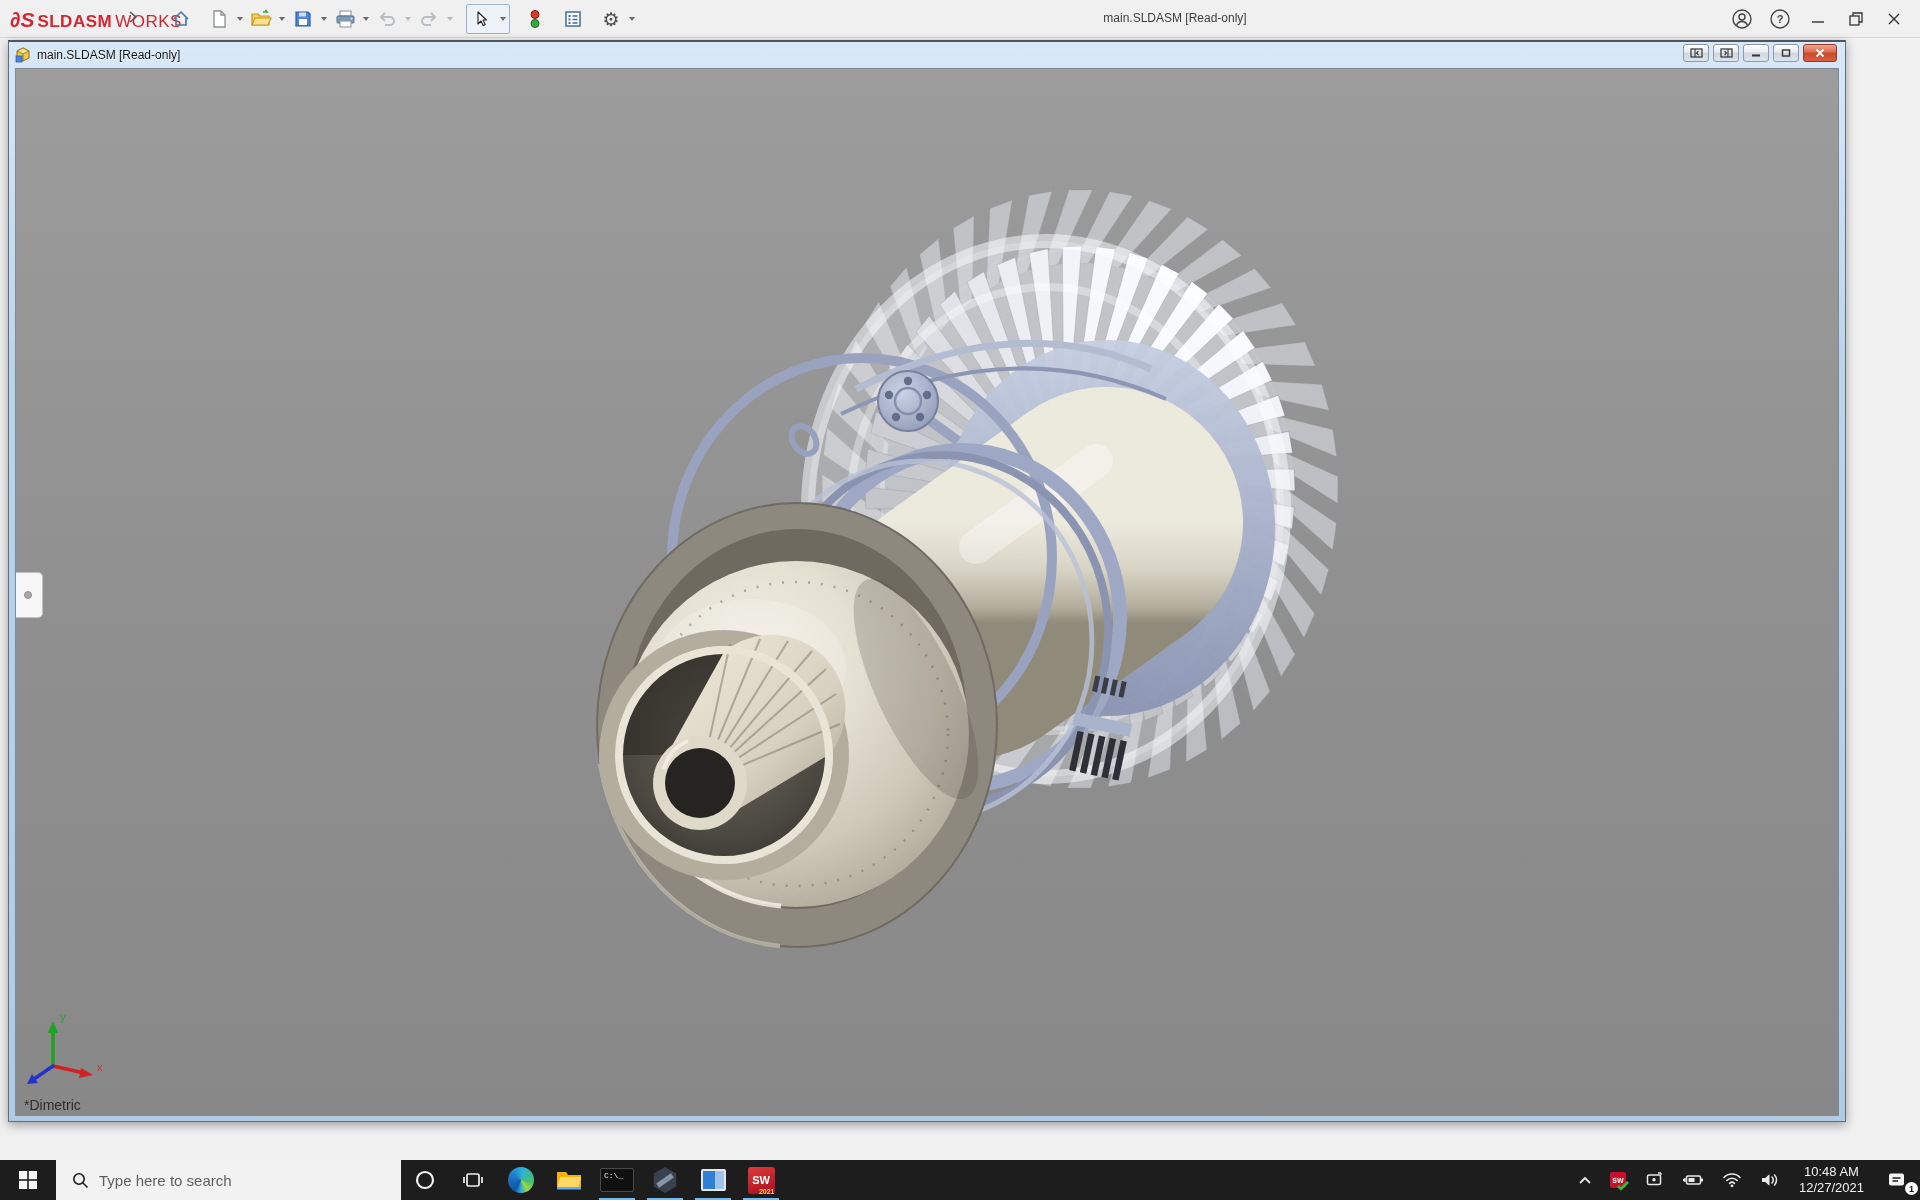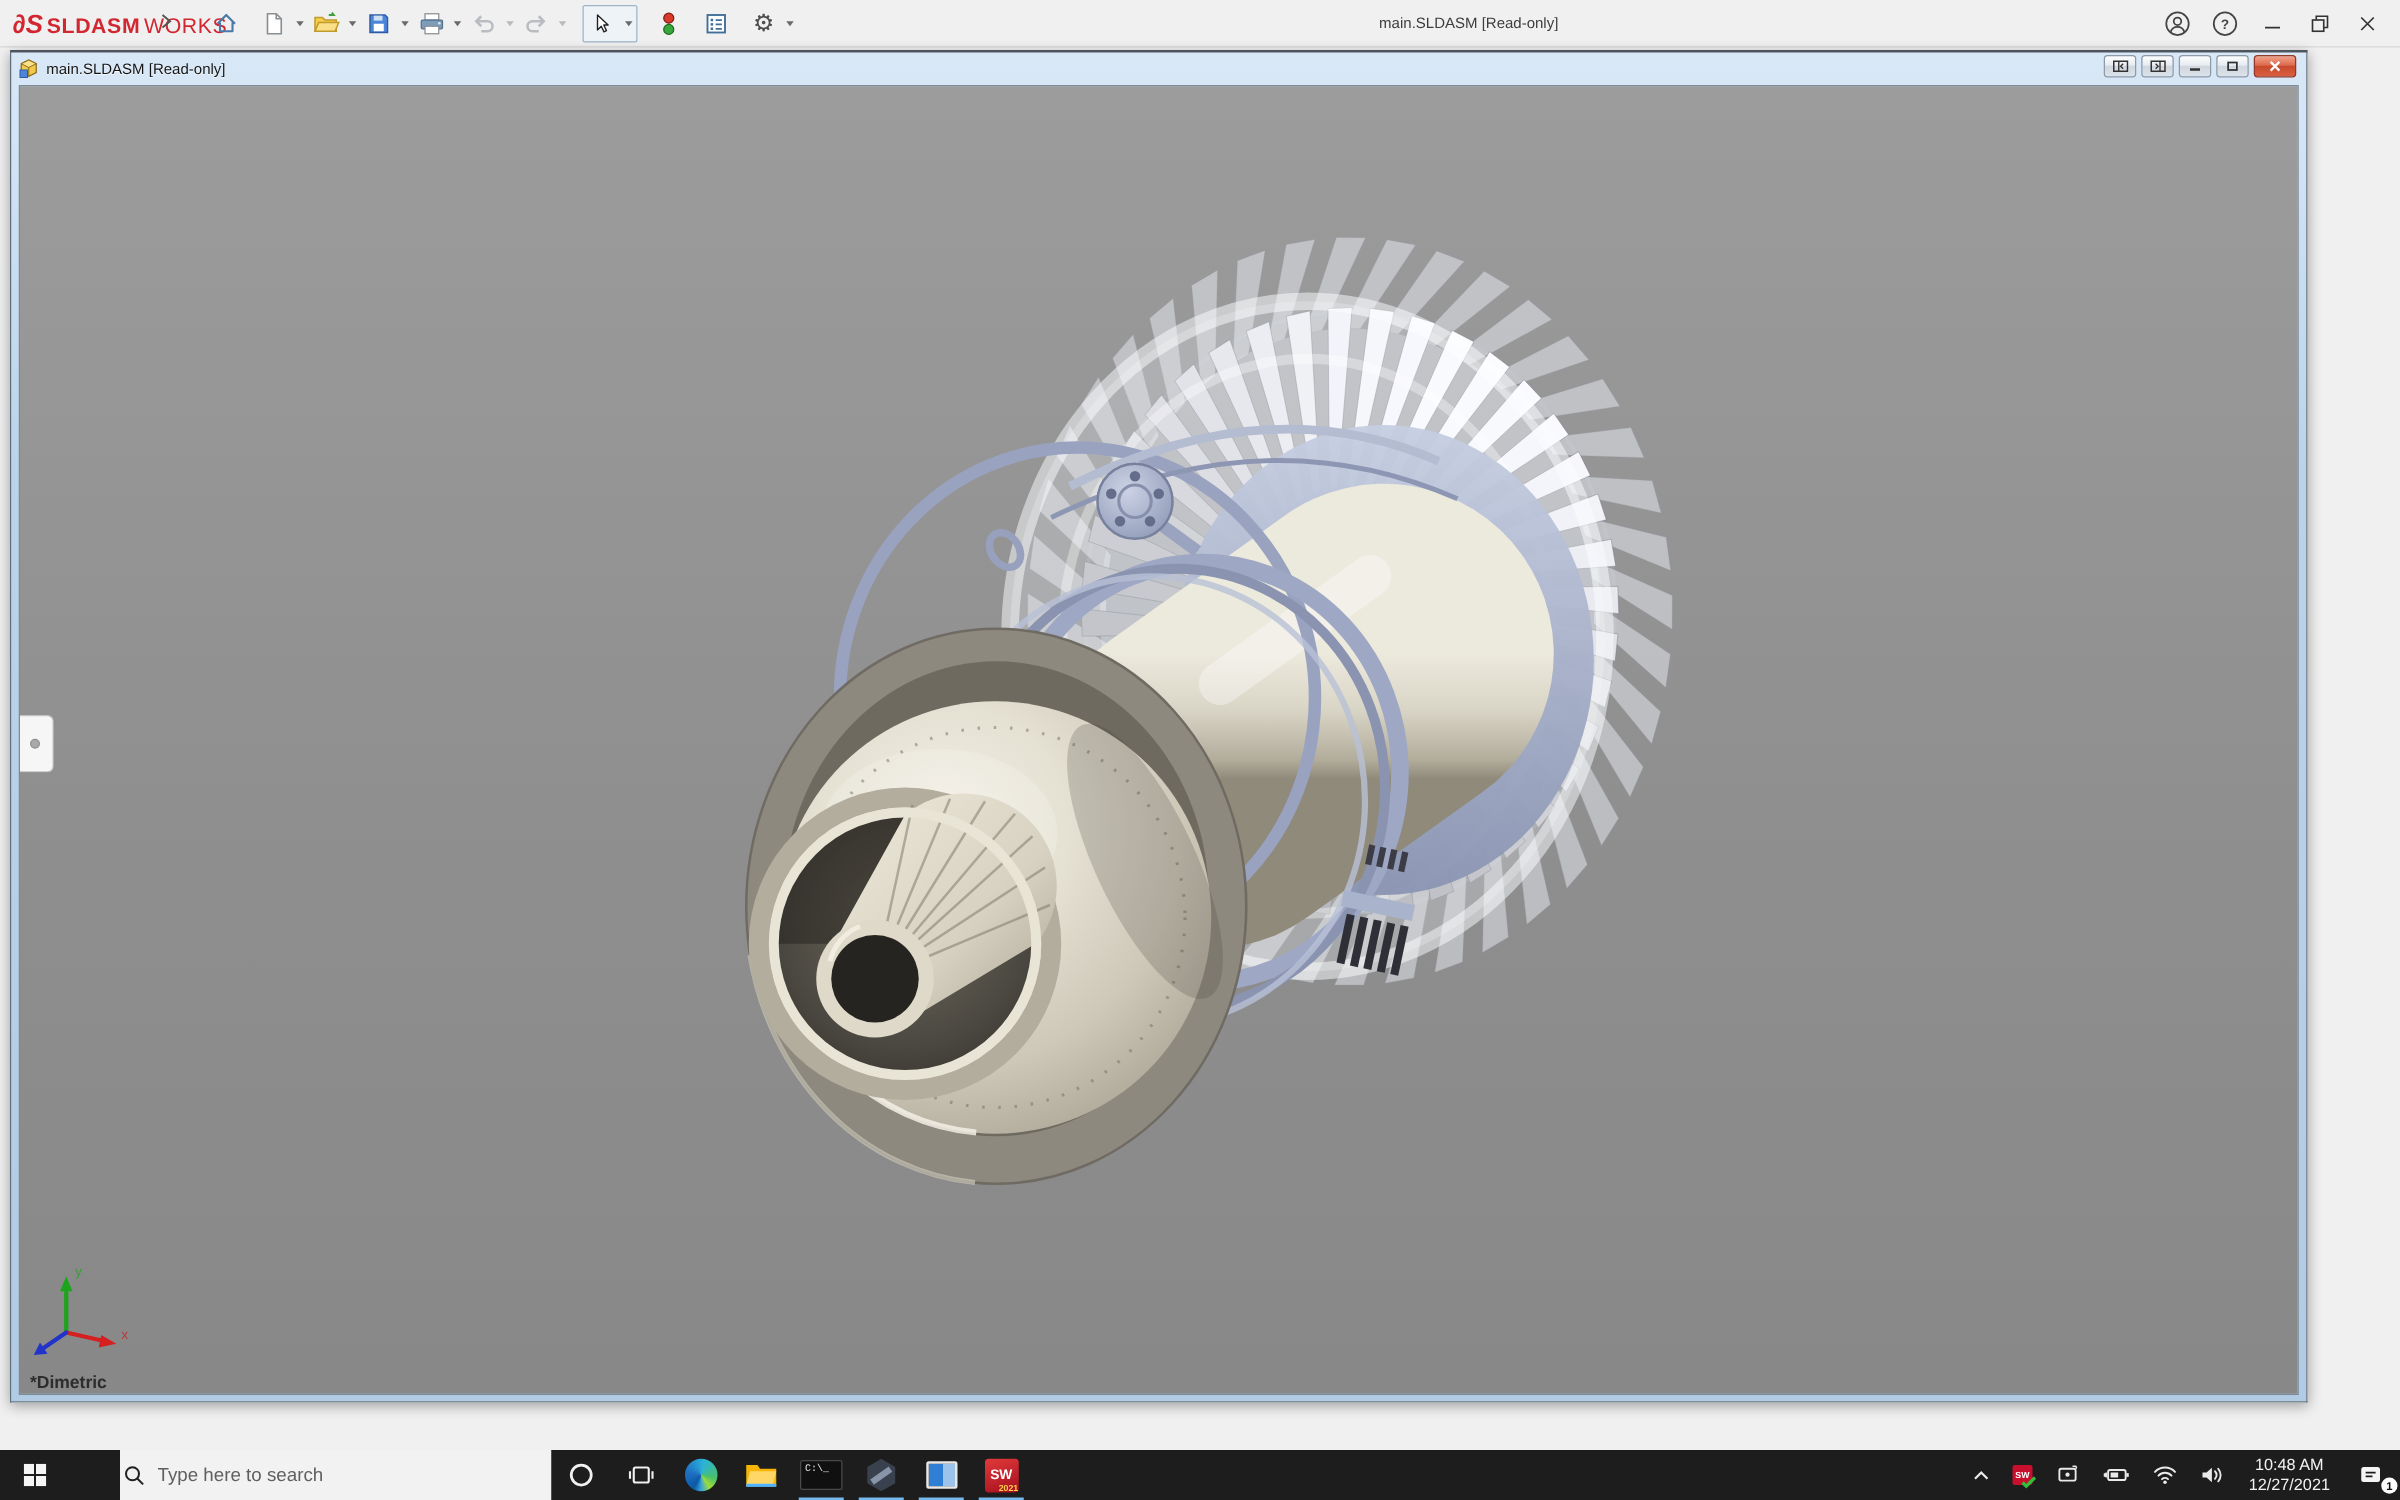--- a/index.html
+++ b/index.html
@@ -51,30 +51,30 @@
   .viewport { position:relative; width:1824px; height:1048px; overflow:hidden;
     background:linear-gradient(180deg,#9c9c9c 0,#8f8f8f 55%,#888888 100%);
     border:1px solid #7d8b99; }
   .engine-svg { position:absolute; left:0; top:0; }
   .side-tab { position:absolute; left:0px; top:503px; width:27px; height:46px;
     background:#f6f6f6; border:1px solid #c2c2c2; border-left:none;
     border-radius:0 5px 5px 0; cursor:pointer; }
   .side-tab .dot { position:absolute; left:8px; top:18px; width:8px; height:8px;
     border-radius:50%; background:#a9a9a9; border:1px solid #8f8f8f; }
   .triad { position:absolute; left:8px; bottom:22px; }
-  .view-label { position:absolute; left:8px; bottom:2px; font-size:14px; font-weight:bold;
+  .view-label { position:absolute; left:8px; bottom:2px; font-size:14px; font-weight:normal;
     color:#2d2d2d; }
 
   
   .taskbar { position:absolute; left:0; top:1160px; width:1920px; height:40px;
     background:#1d1d1d; display:flex; align-items:stretch; }
   .tb-item { width:48px; display:flex; align-items:center; justify-content:center;
     cursor:pointer; position:relative; }
   .search-box { width:345px; background:#f2f2f2; display:flex; align-items:center;
-    gap:10px; padding-left:3px; cursor:text;margin-left:40px; }
+    gap:10px; padding-left:16px; cursor:text; }
   .search-box input { border:none; outline:none; background:transparent; font-size:15px;
     color:#3a3a3a; width:260px; font-family:"Liberation Sans",sans-serif; }
   .search-box input::placeholder { color:#5f5f5f; opacity:1; }
   .run-bar { position:absolute; left:6px; bottom:0; width:36px; height:2.5px; background:#76b9ed; }
   .cmd-icon { width:34px; height:24px; background:#101010; border:1px solid #4a4a4a;
     border-radius:2px; color:#e8e8e8; font-size:8px; font-family:"Liberation Mono",monospace;
     padding:2px 0 0 3px; }
   .hex-icon { width:26px; height:26px; background:#39414f;
     clip-path:polygon(50% 0,93% 25%,93% 75%,50% 100%,7% 75%,7% 25%); position:relative; }
   .hex-icon::after { content:""; position:absolute; left:4px; top:11px; width:18px; height:5px;

